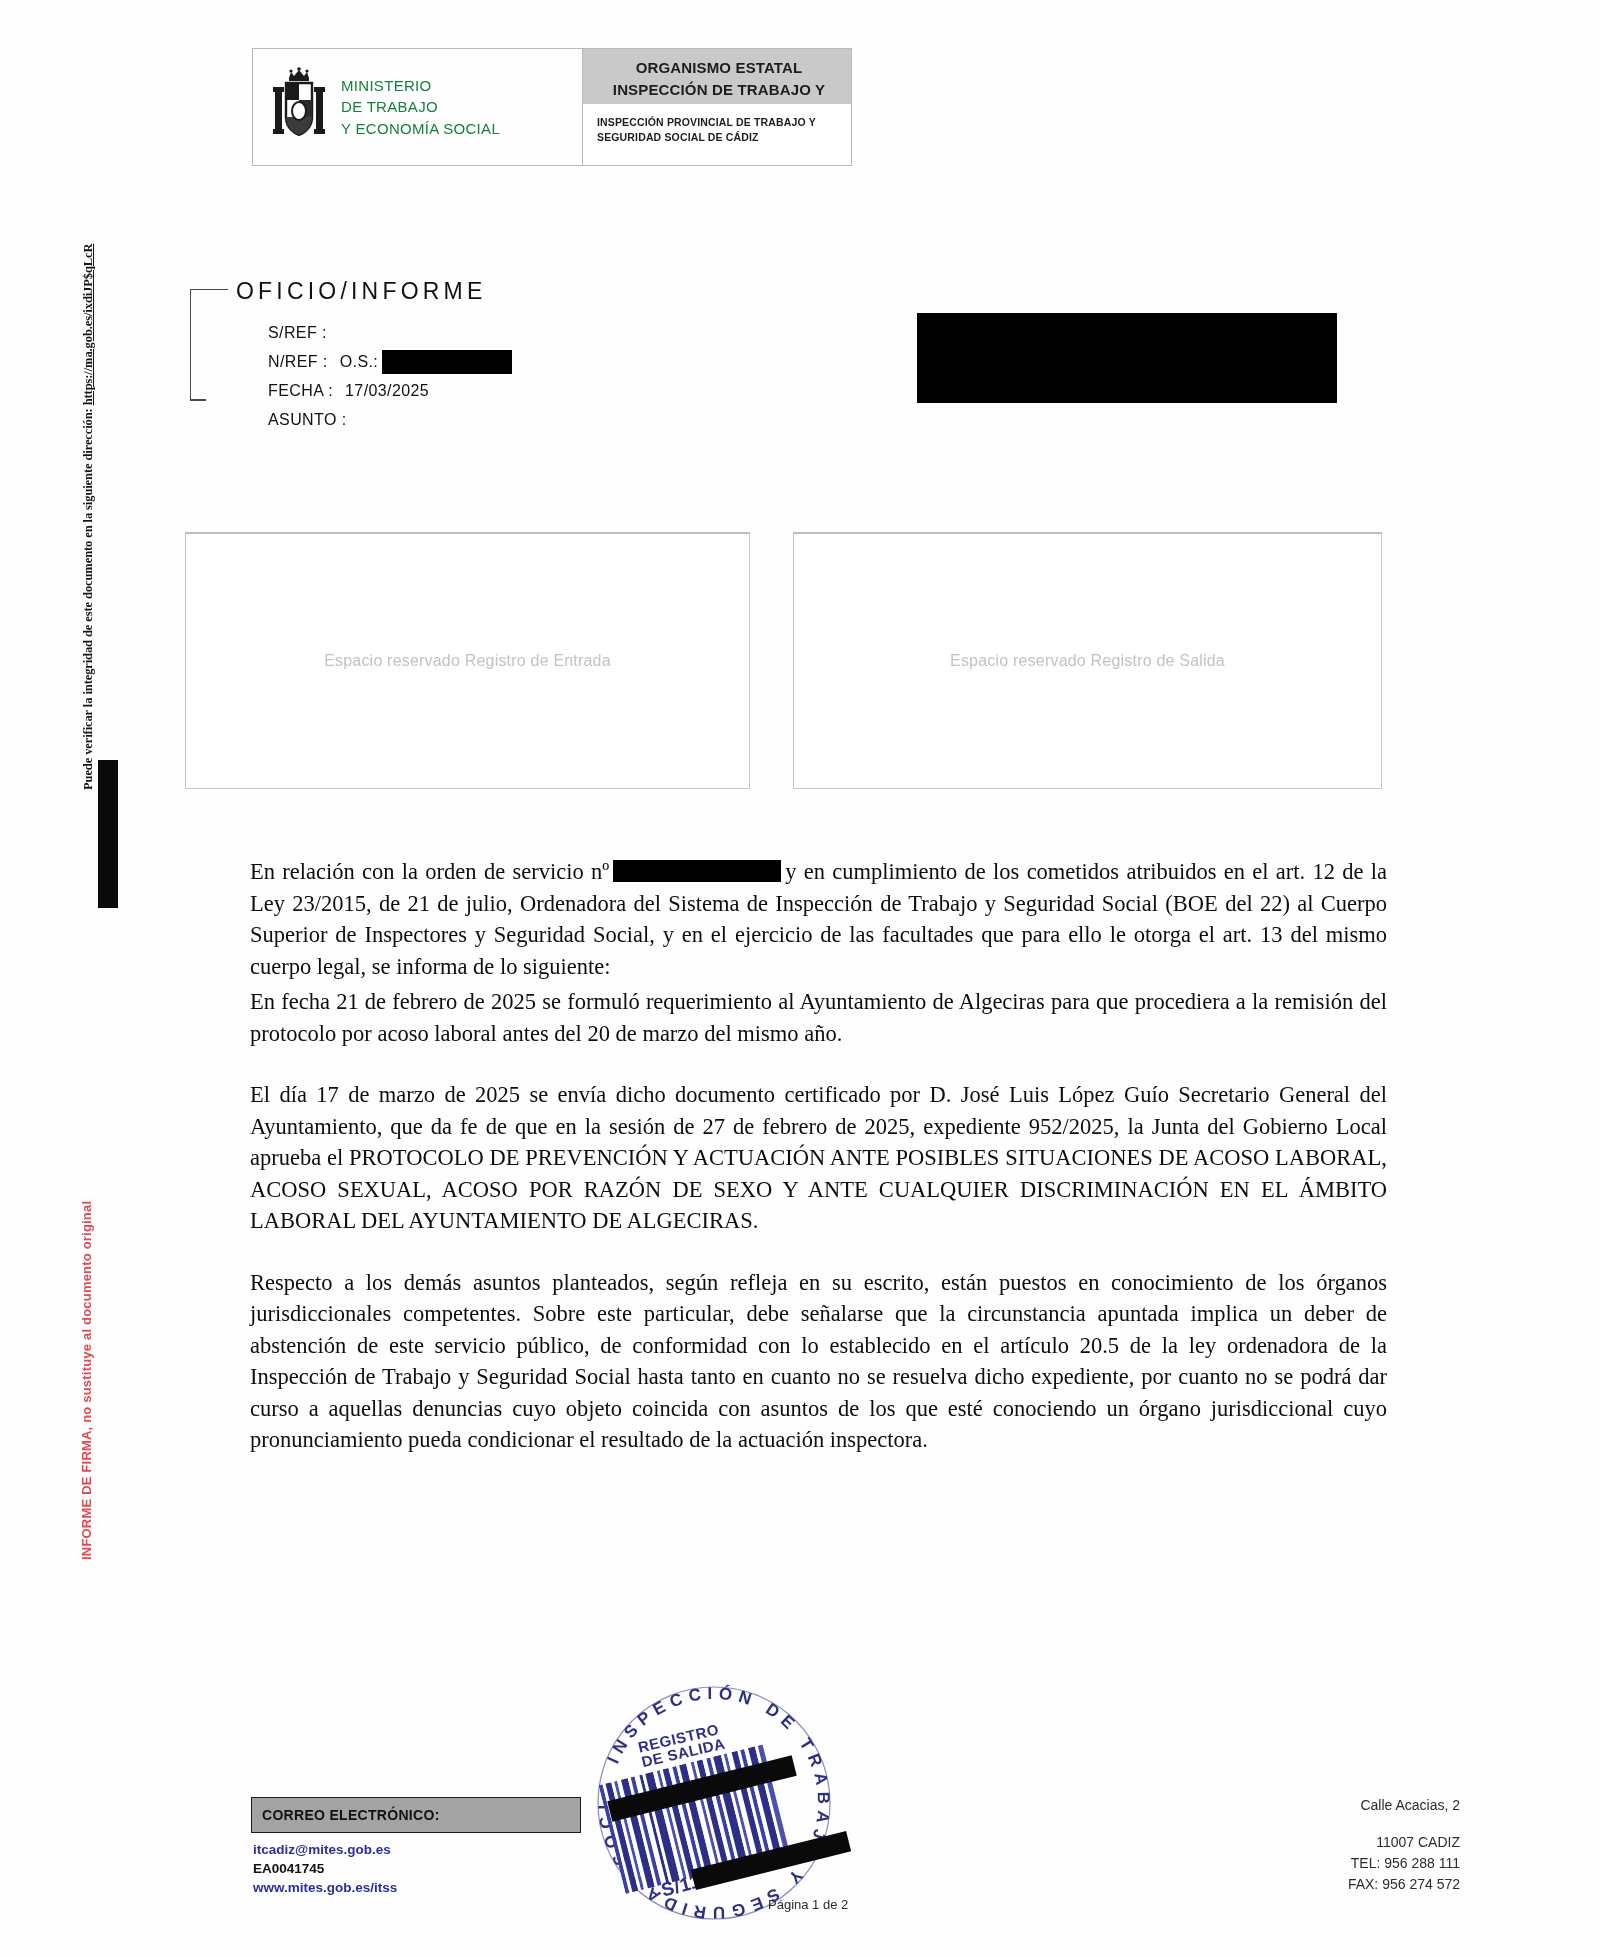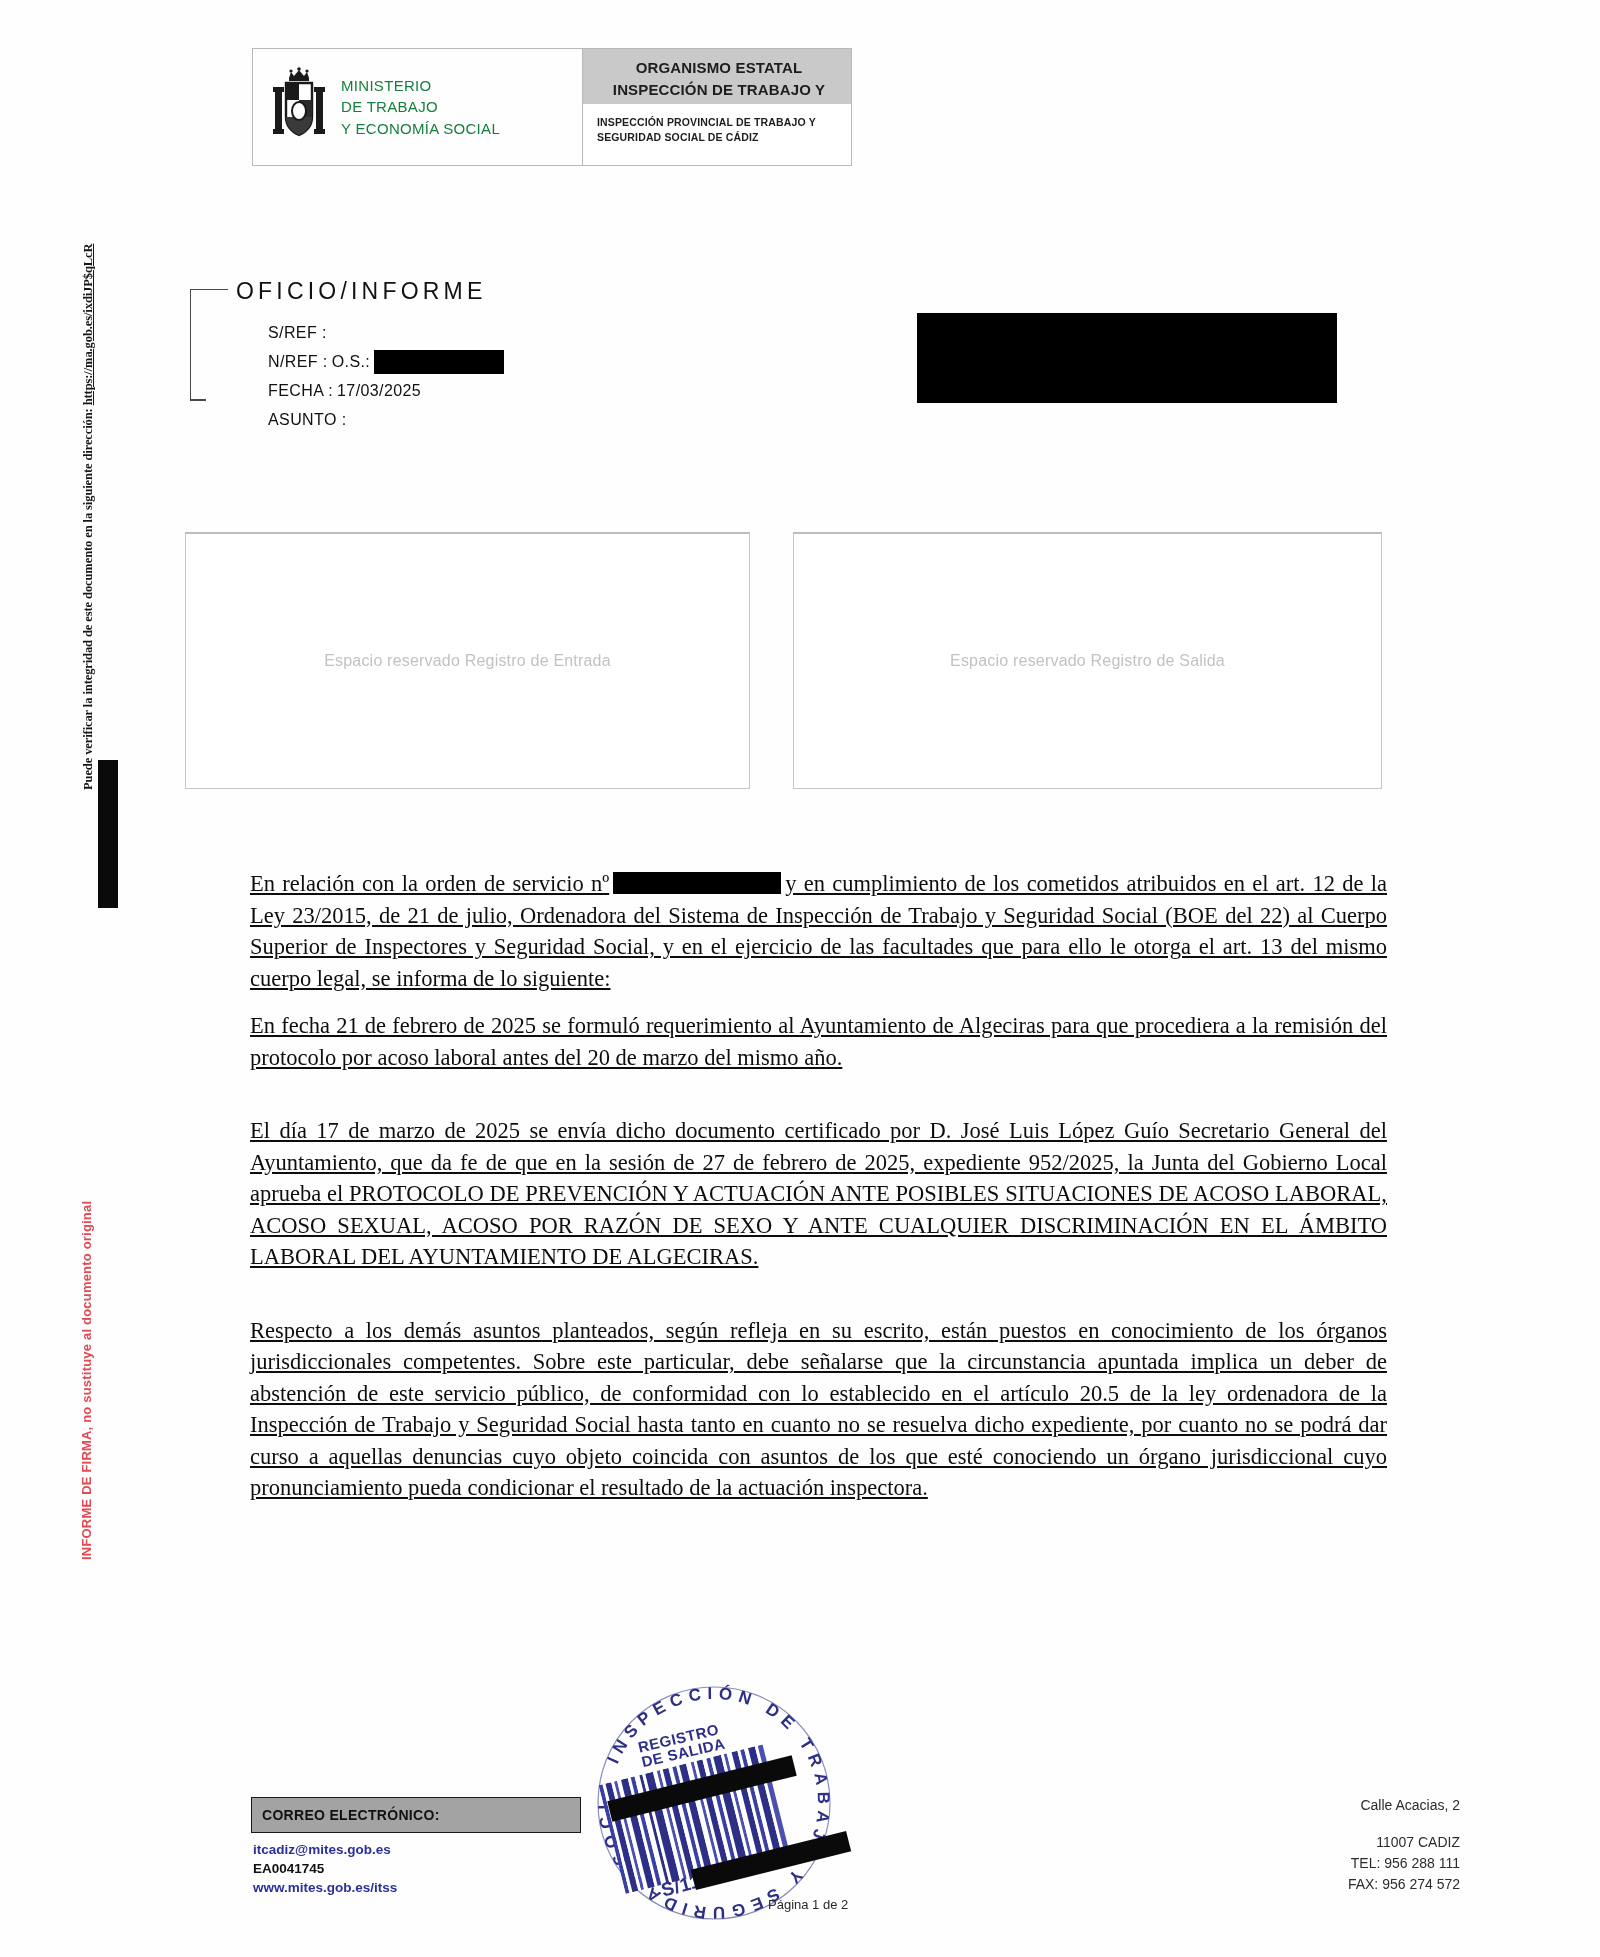--- a/index.html
+++ b/index.html
@@ -163,21 +163,21 @@
     position: absolute;
     left: 78px;
     top: 40px;
     font-family: "Liberation Sans", sans-serif;
     font-size: 16px;
     color: #111;
     letter-spacing: 0.4px;
   }
   .oficio-row { height: 29px; display: flex; align-items: center; white-space: nowrap; }
   .olabel { display: inline-block; }
-  .ovalue { margin-left: 4px; }
+  .ovalue { margin-left: 12px; }
   .redact {
     display: inline-block;
     background: #000000;
     vertical-align: middle;
   }
   .redact-nref { width: 130px; height: 24px; margin-left: 4px; }
 
   .redact-topright {
     position: absolute;
     left: 917px;
@@ -214,21 +214,21 @@
     left: 250px;
     top: 852px;
     width: 1137px;
     font-family: "Liberation Serif", serif;
     font-size: 22.5px;
     line-height: 1.40;
     color: #0d0d0d;
     text-align: justify;
     text-justify: inter-word;
   }
-  .body-text p { margin: 16px 0 0 0; text-decoration: underline; }
+  .body-text p { margin: 4px 0 0 0; }
   .para-gap { height: 26px; }
   .redact-inline {
     display: inline-block;
     background: #000;
     width: 168px;
     height: 22px;
     vertical-align: -3px;
     margin: 0 4px;
   }
   .no-justify { text-align: left; }

